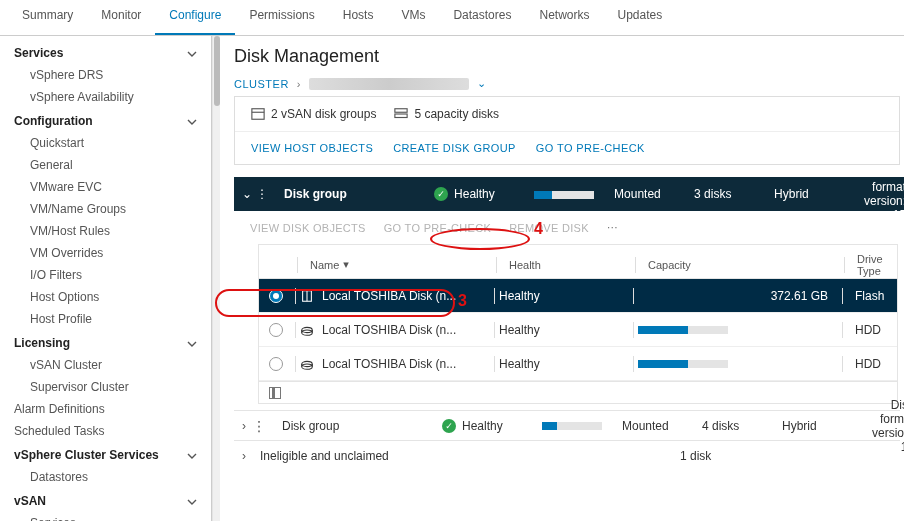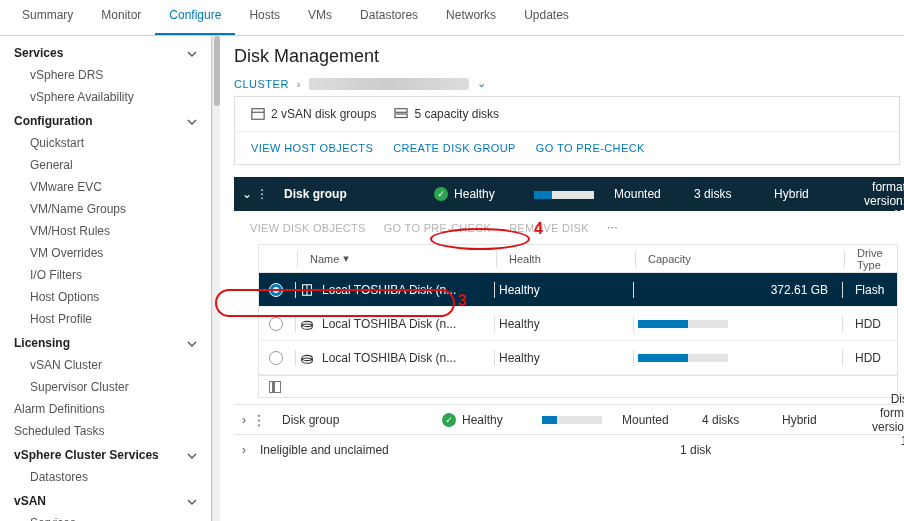--- a/index.html
+++ b/index.html
@@ -31,21 +31,21 @@
   .dg-header .cell{padding:0 8px;}
   .chev-down-w{color:#fff;margin-right:4px;}
   .kebab{color:#fff;margin-right:8px;cursor:pointer;}
   .health-dot{width:14px;height:14px;border-radius:50%;background:#2ea44f;display:inline-flex;align-items:center;justify-content:center;margin-right:6px;}
   .health-dot.check::after{content:"✓";color:#fff;font-size:9px;}
   .bar{width:60px;height:8px;background:#e4e4e4;display:inline-block;position:relative;vertical-align:middle;}
   .bar .fill{position:absolute;left:0;top:0;bottom:0;background:#0079b8;}
   .dg-actions{padding:10px 16px;display:flex;align-items:center;gap:18px;color:#b3b3b3;text-transform:uppercase;font-size:11px;letter-spacing:.3px;}
   .dg-actions .threedots{color:#777;cursor:pointer;}
   .disk-table{margin:0 6px 0 24px;border:1px solid #e4e4e4;}
-  .dt-head{display:flex;height:28px;align-items:center;border-bottom:1px solid #e4e4e4;background:#fff;}
+  .dt-head{display:flex;height:28px;align-items:center;border-bottom:1px solid #e4e4e4;background:#fff;margin-top:6px;}
   .dt-head .th{padding:0 8px;color:#555;font-size:11px;}
   .dt-row{display:flex;height:34px;align-items:center;border-bottom:1px solid #eee;}
   .dt-row.selected{background:#002b45;color:#fff;}
   .radio{width:14px;height:14px;border:1px solid #999;border-radius:50%;display:inline-block;margin:0 8px 0 10px;position:relative;}
   .dt-row.selected .radio{border-color:#fff;background:#0079b8;}
   .dt-row.selected .radio::after{content:"";position:absolute;inset:3px;background:#fff;border-radius:50%;}
   .disk-ico{width:14px;height:14px;margin-right:8px;}
   .cap-bar{width:90px;height:8px;background:#e4e4e4;position:relative;margin-right:12px;}
   .cap-bar .fill{position:absolute;left:0;top:0;bottom:0;background:#0079b8;}
   .dt-foot{height:22px;display:flex;align-items:center;padding-left:10px;border-top:1px solid #e4e4e4;}
@@ -65,20 +65,21 @@
   .c-drive{flex:1;}
   .sep-v{width:1px;height:16px;background:#ddd;margin:0 4px;}
 </style>
 </head>
 <body>
 
 <div class="tabs" id="tabs">
     <div class="tab">Summary</div>
     <div class="tab">Monitor</div>
     <div class="tab active">Configure</div>
+    <div class="tab">Permissions</div>
     <div class="tab">Hosts</div>
     <div class="tab">VMs</div>
     <div class="tab">Datastores</div>
     <div class="tab">Networks</div>
     <div class="tab">Updates</div>
   </div>
 
 <div class="body">
 
   <div class="sidebar" id="sidebar">

